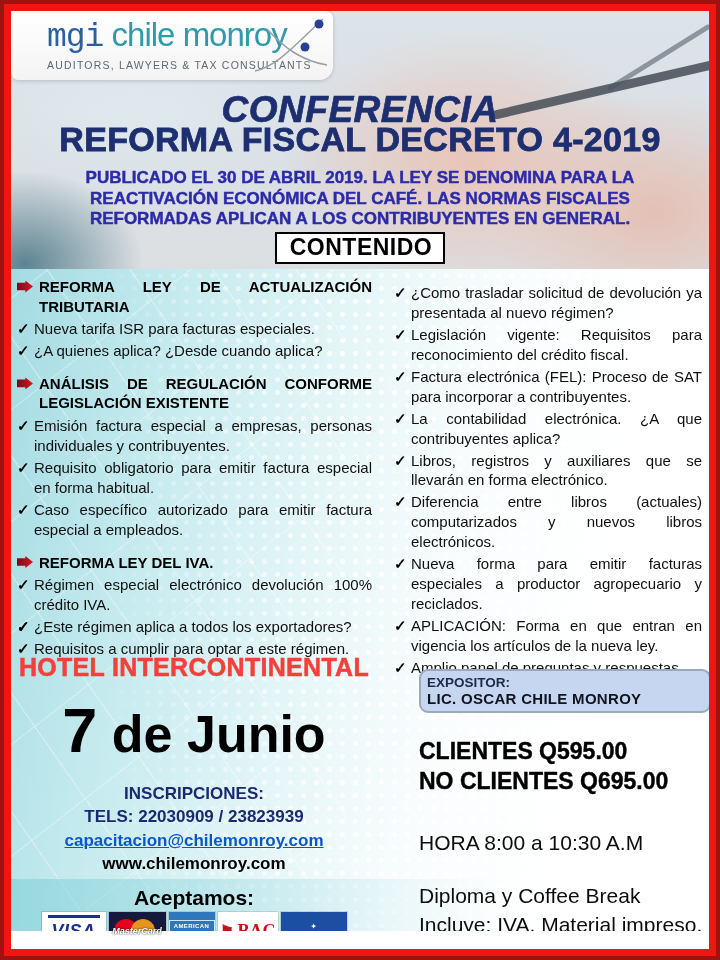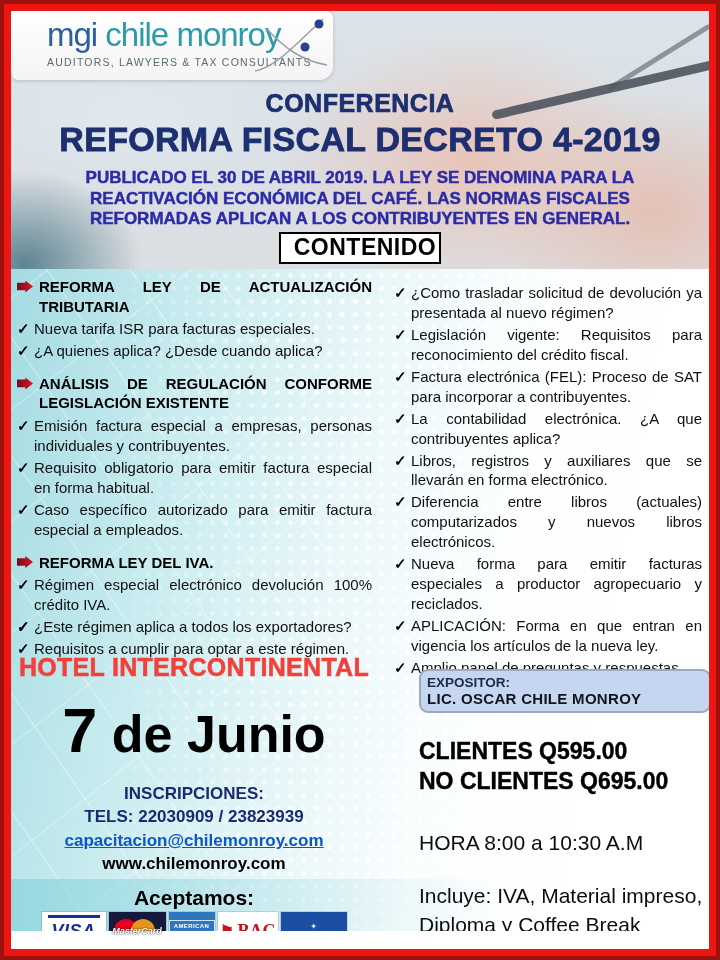--- a/index.html
+++ b/index.html
@@ -20,34 +20,34 @@
   .pen { position:absolute; right:-30px; top:72px; width:250px; height:9px; background:#3c434e;
          border-radius:5px; transform:rotate(-13deg); opacity:.8; }
   .pen2 { position:absolute; right:-10px; top:44px; width:120px; height:5px; background:#4a5663;
           border-radius:3px; transform:rotate(-32deg); opacity:.55; }
 
   .logo-box { position:absolute; left:0; top:0; width:322px; height:69px;
     background:linear-gradient(180deg,#ffffff 0%,#f4f4f5 100%);
     border-radius:2px 8px 14px 8px; box-shadow:0 1px 4px rgba(0,0,0,.18);
     padding:7px 8px 0 36px; }
   .logo-line { font-size:33px; letter-spacing:-1px; line-height:1; white-space:nowrap; }
-  .logo-mgi { color:#2b5f9e; }
+  .logo-mgi { color:#2b5f9e;font-family:Liberation Mono, monospace; }
   .logo-rest { color:#2f9aa8; }
   .logo-tag { font-size:10.5px; color:#5a6a72; letter-spacing:1.2px; margin-top:5px; }
   .logo-graph { position:absolute; right:4px; top:4px; }
 
-  .t1 { position:absolute; top:78px; width:100%; text-align:center; font-size:25px; font-weight:900;
-        color:#1d2f70; -webkit-text-stroke:.7px #1d2f70; letter-spacing:.5px; }
+  .t1 { position:absolute; top:78px; width:100%; text-align:center; font-size:37px; font-weight:900;
+        color:#1d2f70; -webkit-text-stroke:.7px #1d2f70; letter-spacing:.5px;font-style:italic; }
   .t2 { position:absolute; top:109px; width:100%; text-align:center; font-size:34px; font-weight:900;
         color:#1d2f70; -webkit-text-stroke:.8px #1d2f70; letter-spacing:.3px; }
   .subt { position:absolute; top:157px; width:100%; text-align:center; font-size:17px; font-weight:700;
           color:#2b2ba8; -webkit-text-stroke:.45px #2b2ba8; line-height:1.22; }
   .subt span { display:block; }
   .contenido { position:absolute; top:221px; left:0; right:0; text-align:center; }
-  .contenido b { display:inline-block; background:#fff; border:2.5px solid #000; padding:0 3px 1px 13px;
+  .contenido b { display:inline-block; background:#fff; border:2.5px solid #000; padding:0 11px 1px 13px;
                  font-size:23px; font-weight:900; color:#000; letter-spacing:.5px; }
 
   
   .content { position:absolute; top:258px; left:0; right:0; bottom:18px;
     background:linear-gradient(100deg,#a4dbe2 0%, #c4eaee 20%, #e6f6f8 44%, #fafdfe 62%, #ffffff 82%); }
   .dots { position:absolute; inset:0; pointer-events:none;
     background-image:radial-gradient(rgba(255,255,255,.85) 2.1px, rgba(255,255,255,0) 2.9px);
     background-size:13px 13px;
     -webkit-mask-image:linear-gradient(to right, transparent 12%, #000 48%);
             mask-image:linear-gradient(to right, transparent 12%, #000 48%); }
@@ -223,21 +223,21 @@
         <div class="expositor">
           <div class="exp-l">EXPOSITOR:</div>
           <div class="exp-n">LIC. OSCAR CHILE MONROY</div>
         </div>
         <div class="price">
           <div>CLIENTES Q595.00</div>
           <div>NO CLIENTES Q695.00</div>
         </div>
         <div class="hora">HORA 8:00 a 10:30 A.M</div>
         <div class="incluye">
+          <div>Diploma y Coffee Break</div>
           <div>Incluye: IVA, Material impreso,</div>
-          <div>Diploma y Coffee Break</div>
         </div>
       </div>
     </div>
 
     <div class="foot-strip"></div>
   </div>
 </div>
 
 </body></html>

